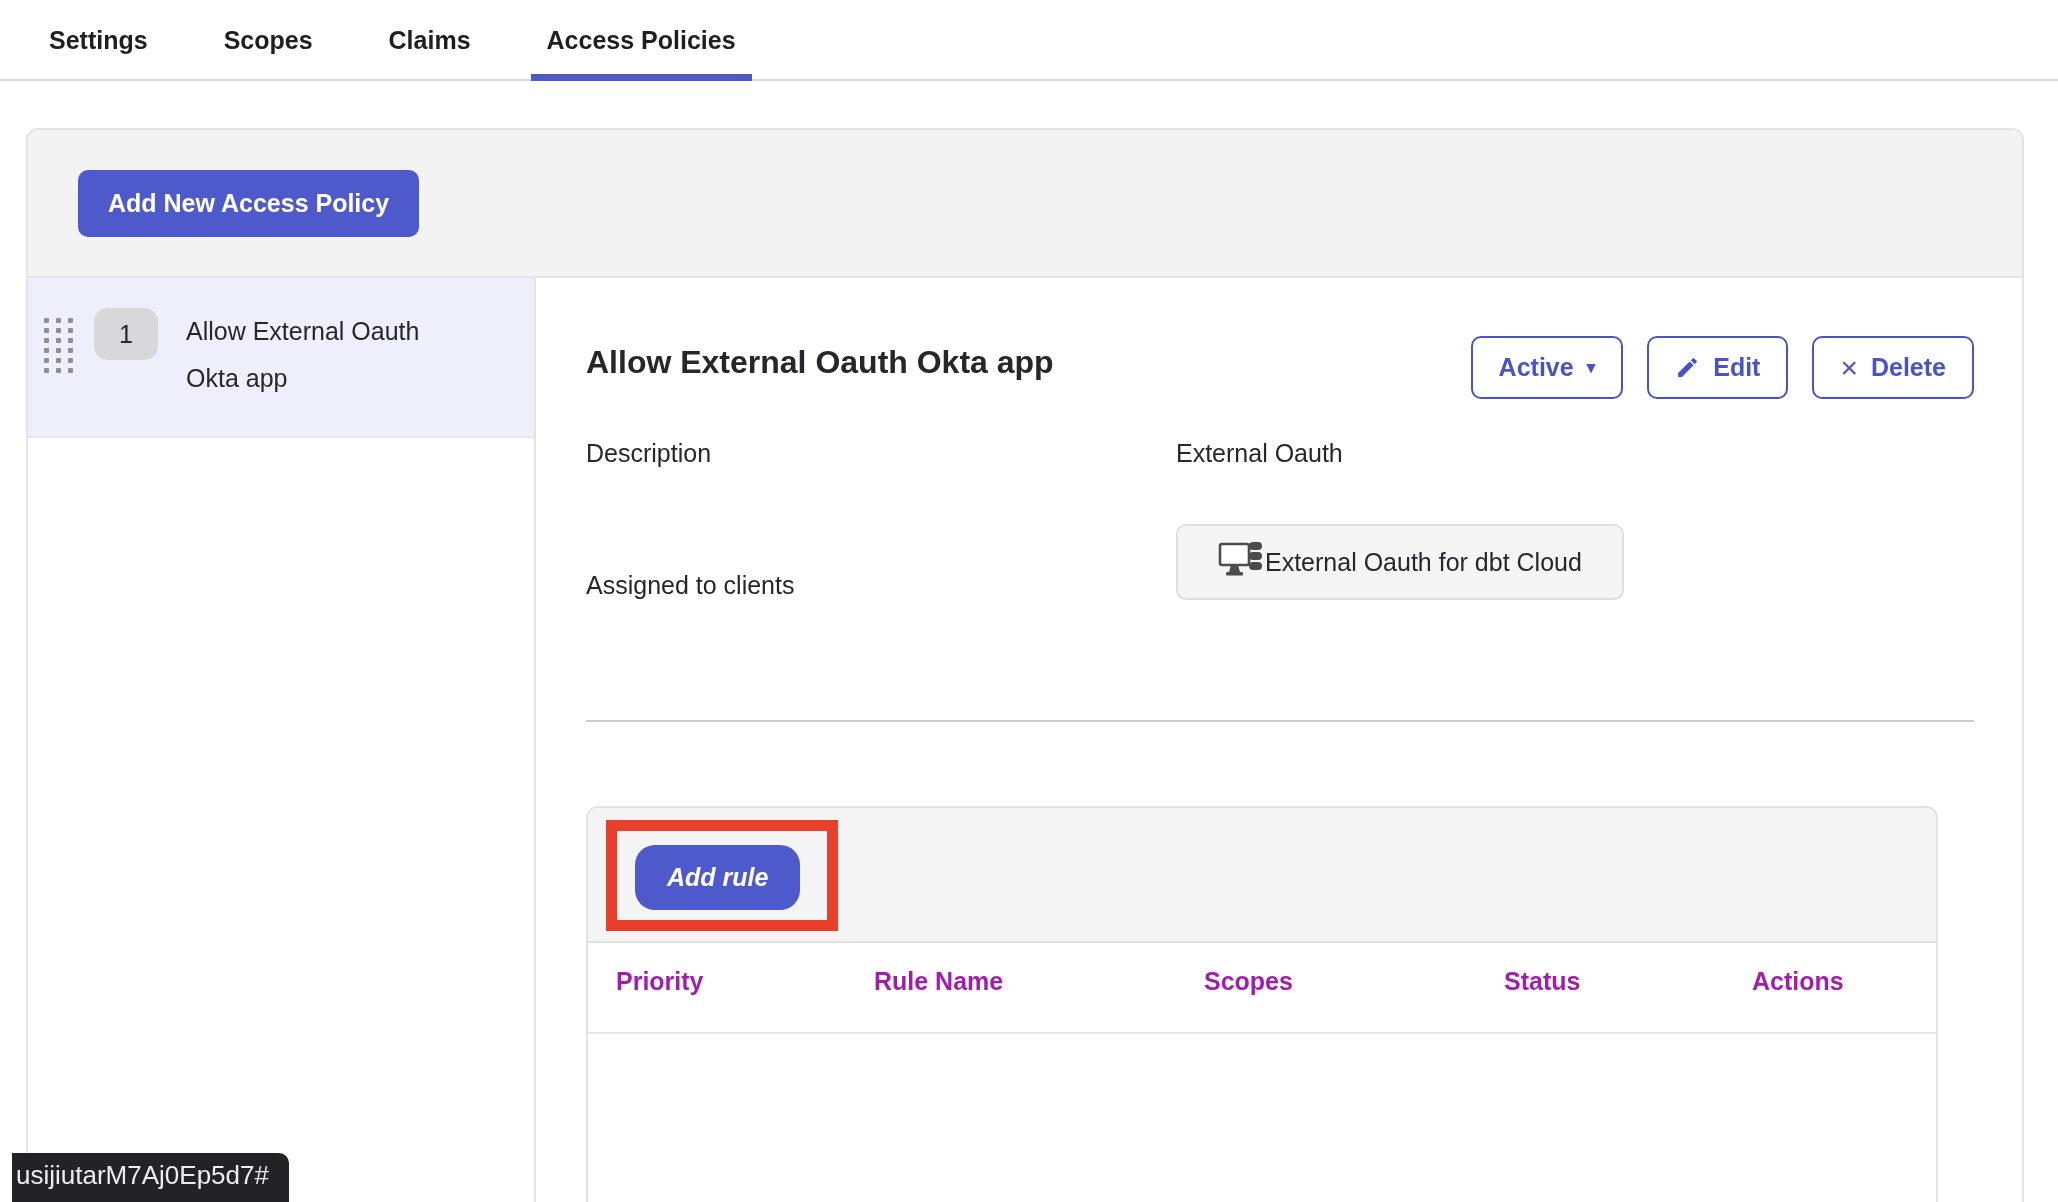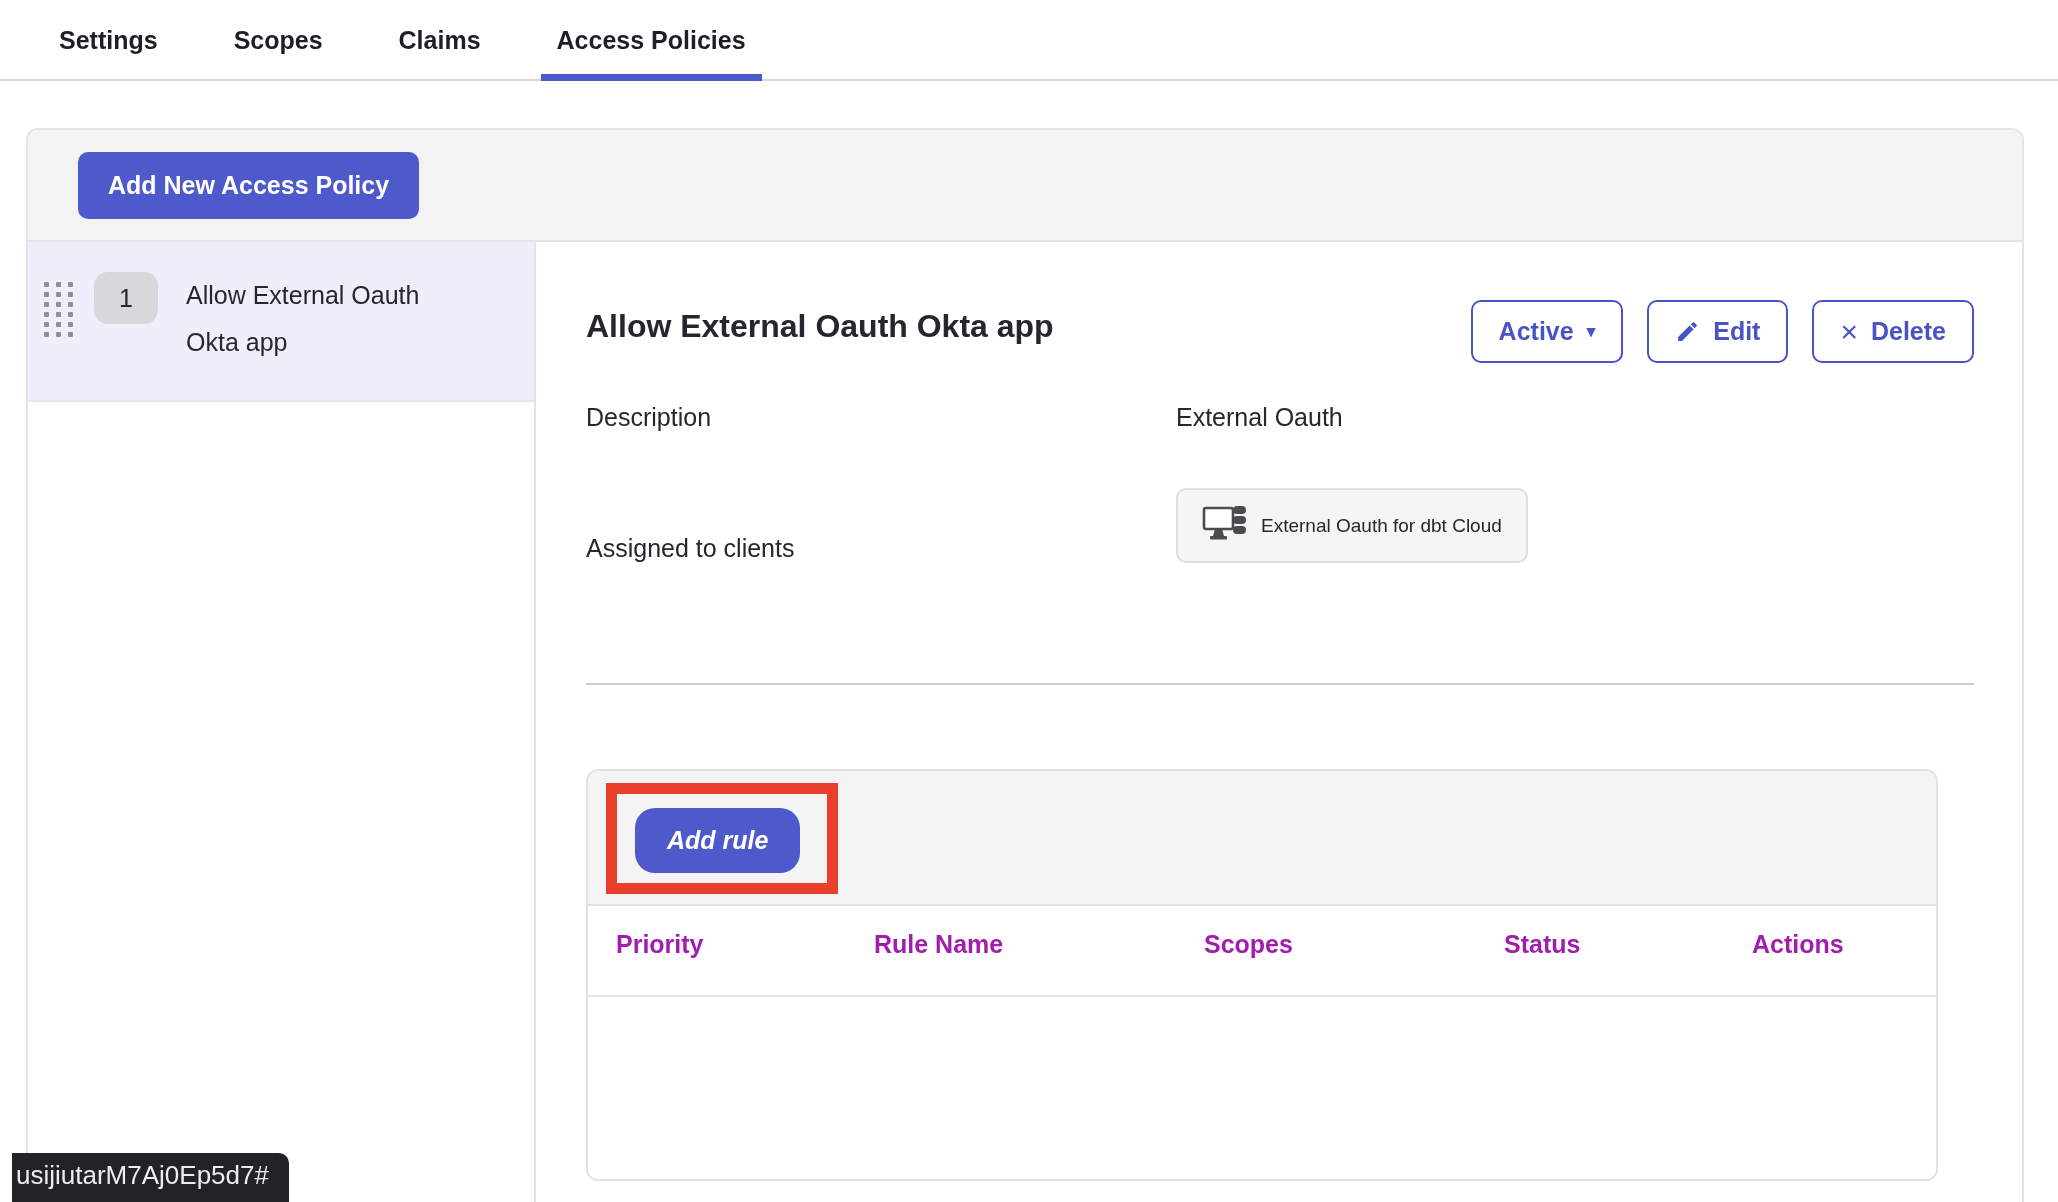--- a/index.html
+++ b/index.html
@@ -10,21 +10,21 @@
     color:#26262c;
     position:relative;
     overflow:hidden;
   }
 
   
   .tabbar {
     display:flex;
     align-items:flex-end;
     gap:44px;
-    padding:20px 0 0 43px;
+    padding:20px 0 0 33px;
     border-bottom:2px solid #d9d9db;
     background:#ffffff;
   }
   .tab {
     position:relative;
     padding:6px 16px 24px 16px;
     font-size:25px;
     font-weight:700;
     color:#1e1e24;
     cursor:pointer;
@@ -44,21 +44,21 @@
     left:26px; right:34px; top:128px; bottom:-20px;
     background:#ffffff;
     border:2px solid #e4e4e6;
     border-radius:12px 12px 0 0;
     display:flex;
     flex-direction:column;
     overflow:hidden;
   }
   .panel-header {
     flex:none;
-    height:112px;
+    height:148px;
     background:#f3f3f4;
     border-bottom:2px solid #e4e4e6;
     display:flex;
     align-items:center;
     padding-left:50px;
   }
   .btn-primary {
     background:#4e59cb;
     color:#ffffff;
     border:none;
@@ -135,26 +135,26 @@
   .pencil-icon svg { display:block; }
 
   .meta-row { display:flex; font-size:25px; color:#26262c; }
   .meta-row.first { margin-top:40px; }
   .meta-row.second { margin-top:56px; align-items:flex-end; }
   .meta-label { flex:none; width:590px; }
 
   .chip {
     display:inline-flex;
     align-items:center;
-    gap:13px;
+    gap:1px;
     background:#f5f5f6;
     border:2px solid #dedee0;
     border-radius:10px;
-    padding:14px 24px;
-    font-size:19px;
+    padding:14px 40px;
+    font-size:25px;
     color:#26262c;
     cursor:pointer;
   }
 
   .divider {
     border:none;
     border-top:2px solid #cdcdcf;
     margin:120px 0 0 0;
   }
 

